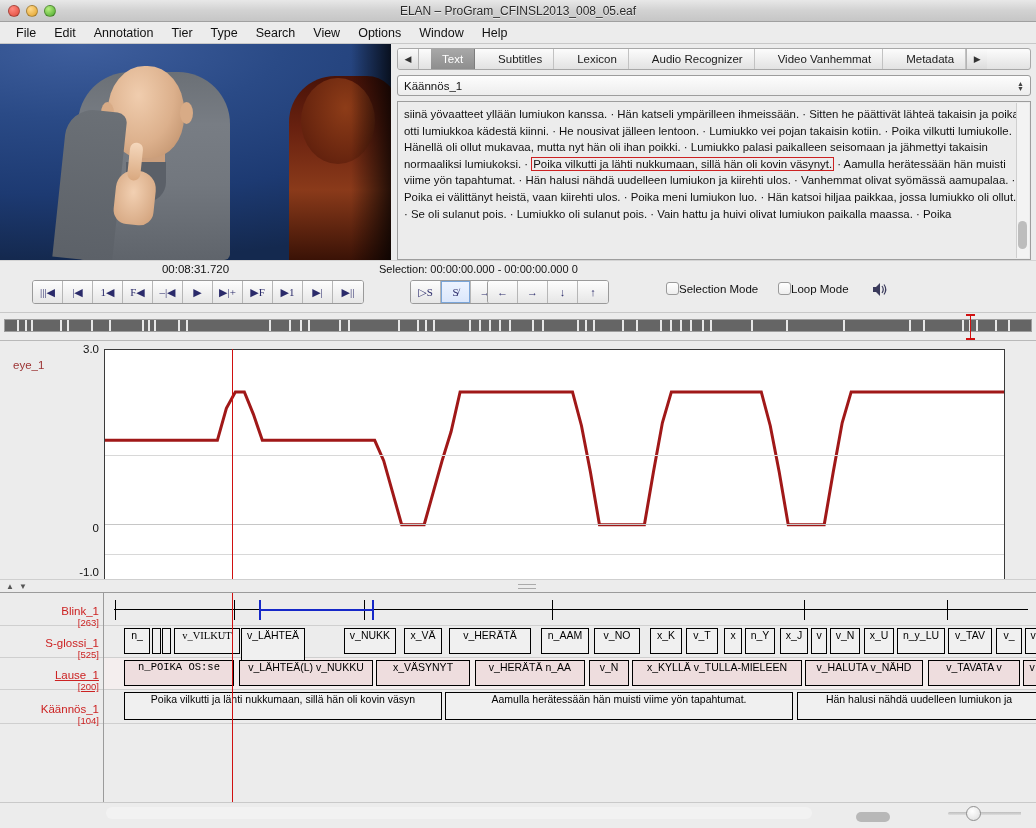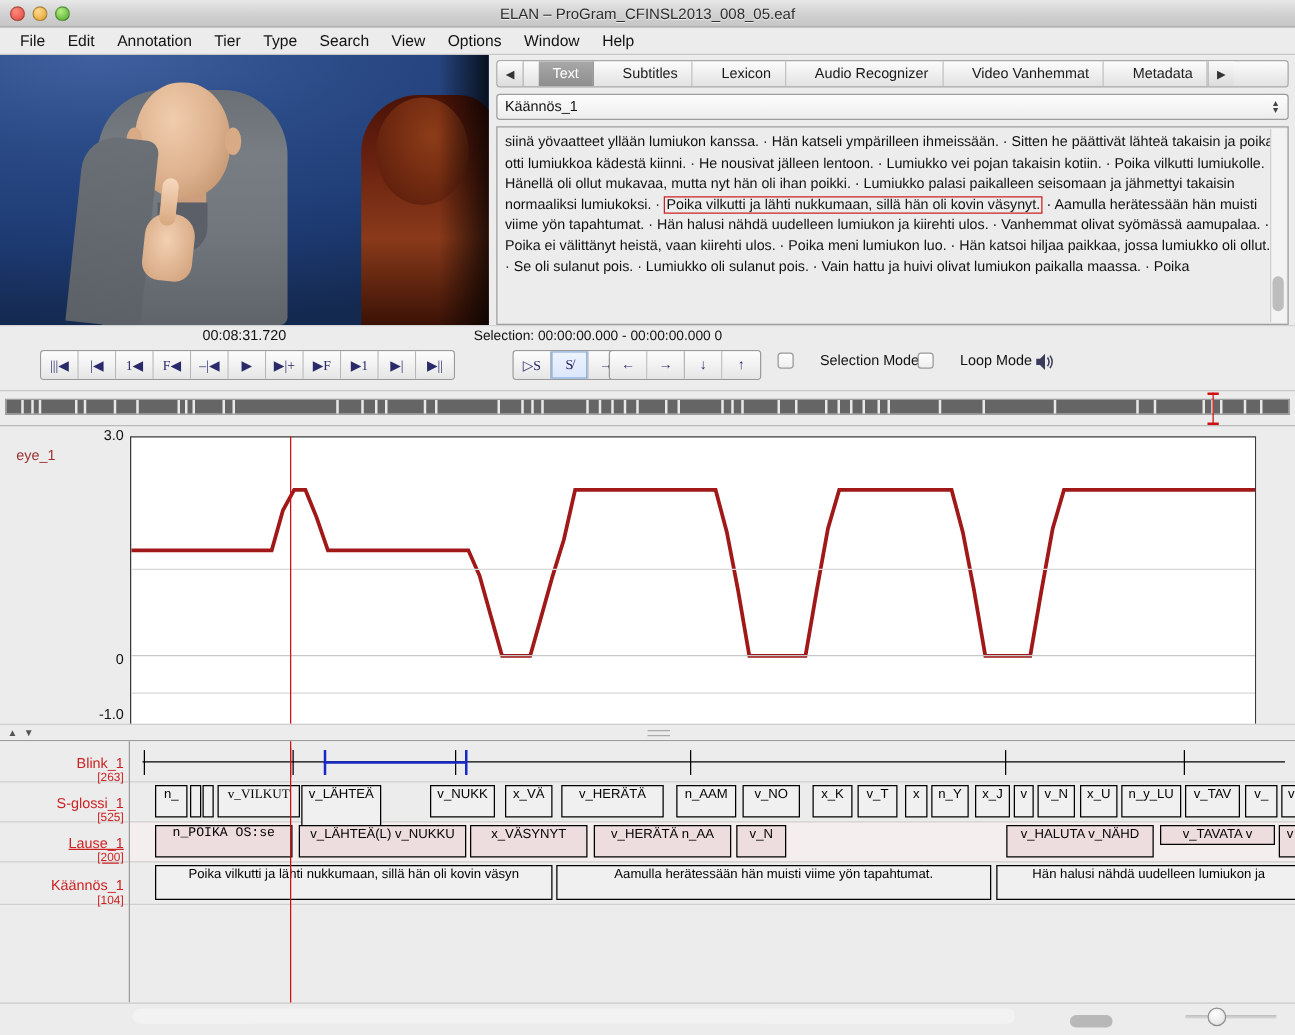--- a/index.html
+++ b/index.html
@@ -215,21 +215,21 @@
   .tbtn {
     width: 30px; height: 22px;
     display: flex; align-items: center; justify-content: center;
     background: linear-gradient(to bottom, #fdfdfd, #e6e6e6);
     border-right: 1px solid #b6b6b6;
     font-size: 11px; color: #2a2a6a;
     font-family: "Liberation Serif", serif;
   }
   .tbtn:last-child { border-right: none; }
   .tbtn.sel { background: linear-gradient(to bottom, #eef4ff, #dae6fb); box-shadow: inset 0 0 0 1px #7aa5d8; }
-  .checkrow { position: absolute; top: 21px; display: flex; align-items: center; gap: 21px; }
+  .checkrow { position: absolute; top: 21px; display: flex; align-items: center; gap: 0; margin-left: 44px; }
   .cbox {
     width: 13px; height: 13px; border: 1px solid #9a9a9a; border-radius: 3px;
     background: linear-gradient(to bottom, #fff, #eee);
   }
   .clabel { font-size: 11.5px; color: #111; }
 
   
   #density-wrap {
     width: 100%; height: 28px; background: #ececec;
     border-top: 1px solid #c8c8c8;
@@ -647,22 +647,23 @@
         <div class="ann " style="left: 844px; width: 44px; top: 2px; height: 26px; line-height: 13px;">v_TAV</div>
         <div class="ann " style="left: 892px; width: 26px; top: 2px; height: 26px; line-height: 13px;">v_</div>
         <div class="ann " style="left: 921px; width: 16px; top: 2px; height: 26px; line-height: 13px;">v</div>
       </div>
     <div class="trow" id="row-lause" style="top:65px;  height:31px;">
         <div class="ann pink" style="left: 20px; width: 110px; top: 2px; height: 26px; line-height: 13px; font-family: Liberation Mono, monospace;">n_POIKA  OS:se</div>
         <div class="ann pink" style="left: 135px; width: 134px; top: 2px; height: 26px; line-height: 13px;">v_LÄHTEÄ(L) v_NUKKU</div>
         <div class="ann pink" style="left: 272px; width: 94px; top: 2px; height: 26px; line-height: 13px;">x_VÄSYNYT</div>
         <div class="ann pink" style="left: 371px; width: 110px; top: 2px; height: 26px; line-height: 13px;">v_HERÄTÄ  n_AA</div>
         <div class="ann pink" style="left: 485px; width: 40px; top: 2px; height: 26px; line-height: 13px;">v_N</div>
+        <div class="ann pink" style="left: 528px; width: 170px; top: 2px; height: 26px; line-height: 13px;">x_KYLLÄ v_TULLA-MIELEEN</div>
         <div class="ann pink" style="left: 701px; width: 118px; top: 2px; height: 26px; line-height: 13px;">v_HALUTA  v_NÄHD</div>
-        <div class="ann pink" style="left: 824px; width: 92px; top: 2px; height: 16px; line-height: 13px;">v_TAVATA  v</div>
+        <div class="ann pink" style="left: 824px; width: 92px; top: 2px; height: 26px; line-height: 13px;">v_TAVATA  v</div>
         <div class="ann pink" style="left: 919px; width: 18px; top: 2px; height: 26px; line-height: 13px;">v</div>
       </div>
     <div class="trow" id="row-kaannos" style="top:97px;  height:33px;">
         <div class="ann " style="left: 341px; width: 348px; top: 2px; height: 28px; line-height: 13px;">Aamulla herätessään hän muisti viime yön tapahtumat.</div>
         <div class="ann " style="left: 20px; width: 318px; top: 2px; height: 28px; line-height: 13px;">Poika vilkutti ja lähti nukkumaan, sillä hän oli kovin väsyn</div>
         <div class="ann " style="left: 693px; width: 244px; top: 2px; height: 28px; line-height: 13px;">Hän halusi nähdä uudelleen lumiukon ja</div>
       </div>
   </div>
 
   <div id="tier-cursor"></div>

